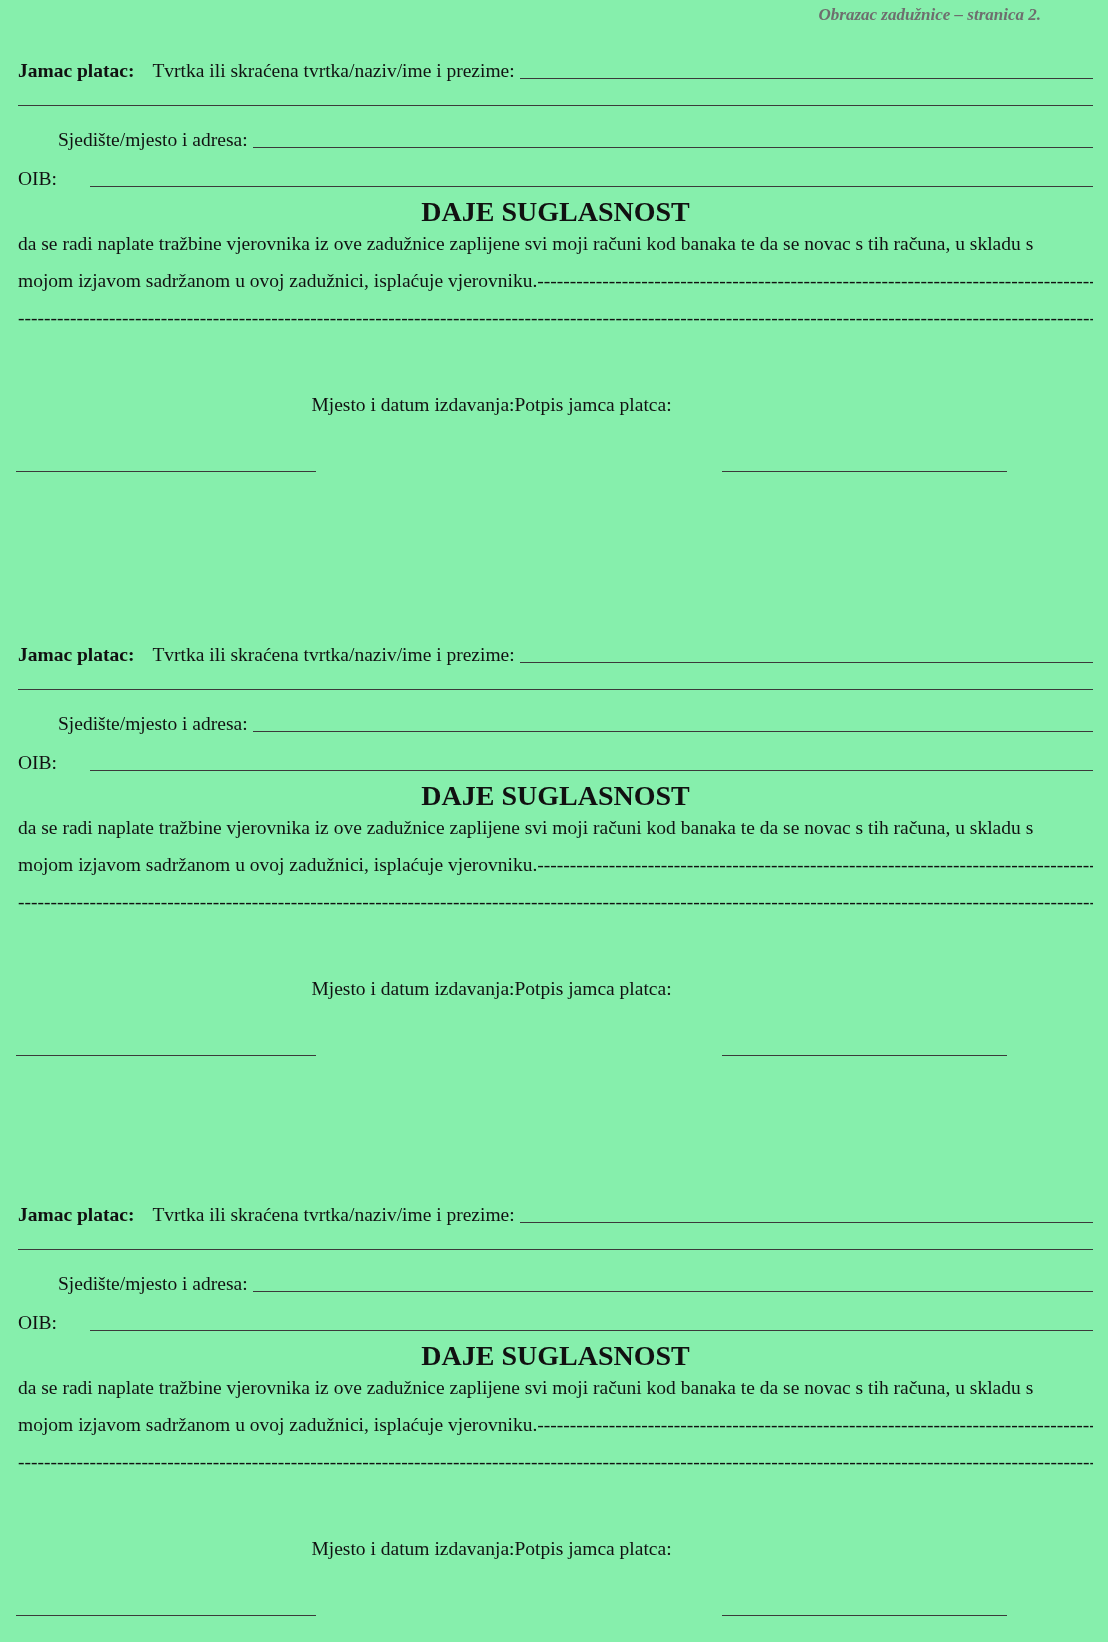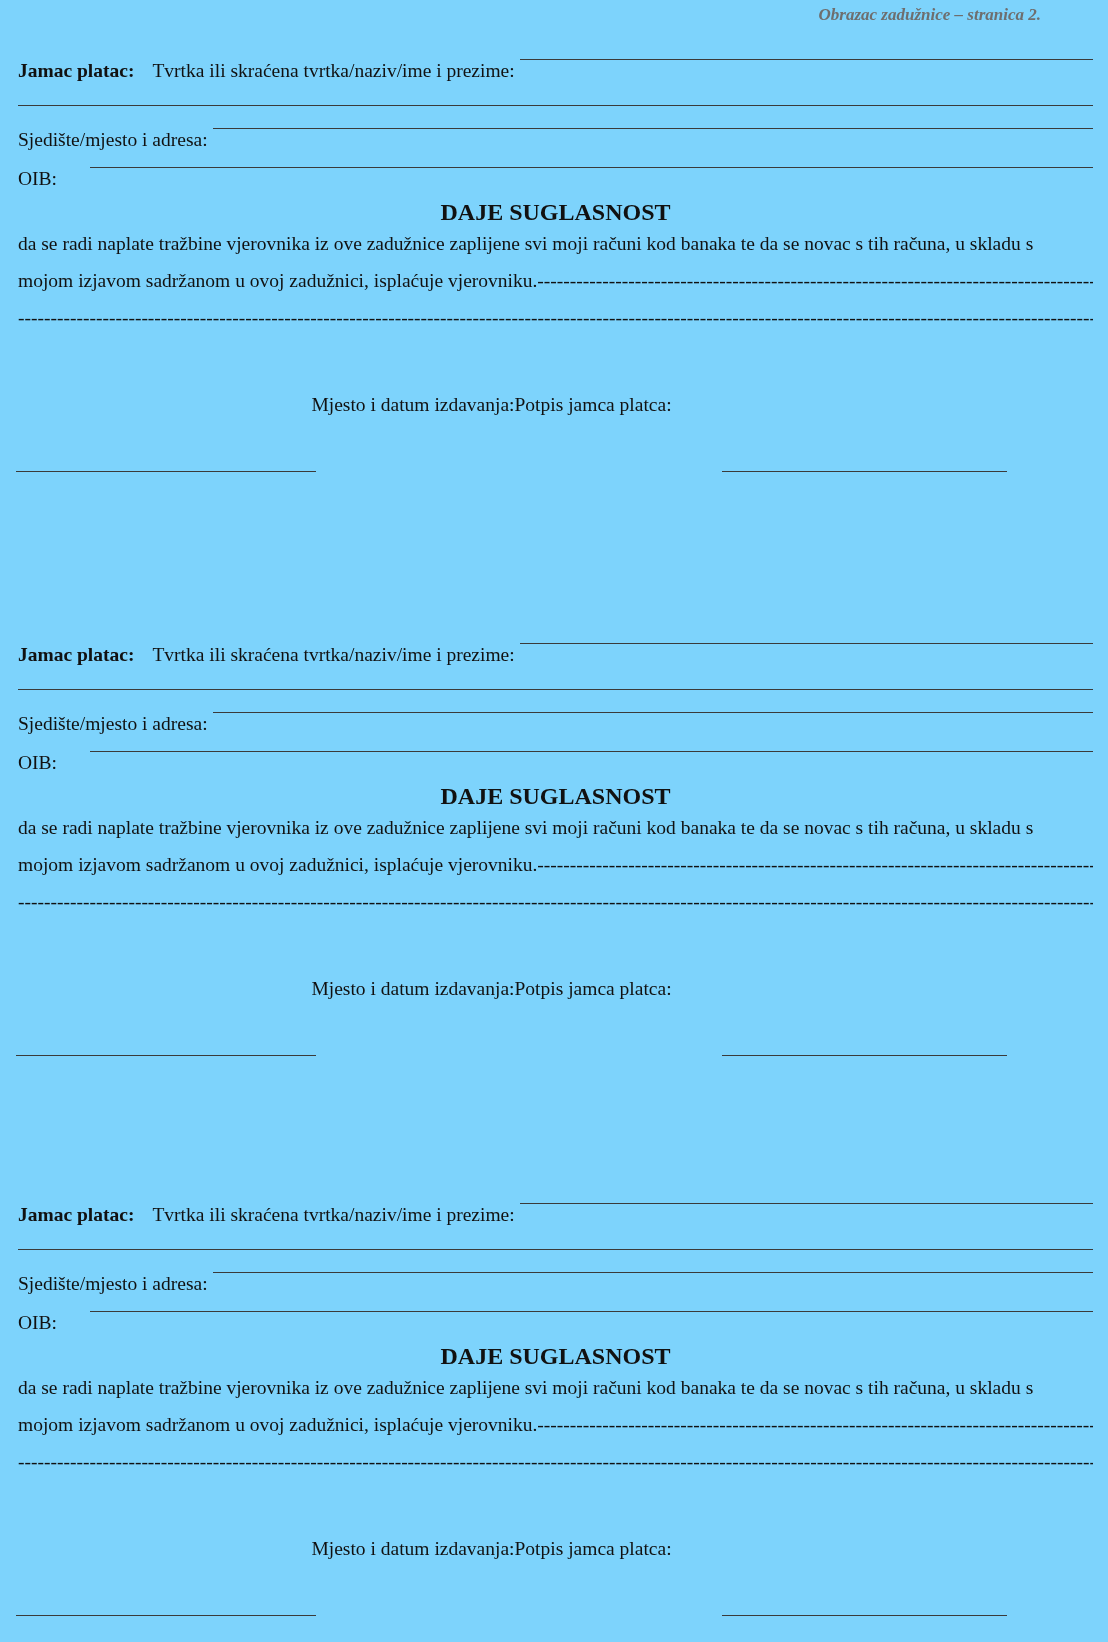--- a/index.html
+++ b/index.html
@@ -1,19 +1,19 @@
 <!DOCTYPE html>
 <html><head>
 <meta charset="utf-8">
 <style>
   html,body{margin:0;padding:0;background:#fff;}
   .page{
     position:relative;
     width:1108px;height:1642px;
-    background:#7dd3fc;
+    background:#86efac;
     font-family:"Liberation Serif","DejaVu Serif",serif;
     font-size:19.5px;
     color:#111;
     overflow:hidden;
   }
   .header-note{
     position:absolute;
     top:5px;right:67px;
     font-size:17px;
     font-weight:bold;
@@ -22,45 +22,45 @@
   }
   .section{
     position:absolute;
     left:18px;
     width:1075px;
   }
   .section.s1{top:58px;}
   .section.s2{top:642px;}
   .section.s3{top:1202px;}
 
-  .row{display:flex;align-items:flex-start;line-height:25px;height:25px;white-space:nowrap;}
+  .row{display:flex;align-items:flex-end;line-height:25px;height:25px;white-space:nowrap;}
   .bold{font-weight:bold;}
   .lbl{flex:0 0 auto;}
   .lbl.pad{margin-left:18px;}
   .fill-line{
     flex:1 1 auto;
     border-bottom:1.5px solid #3a3a3a;
     margin-left:5px;
     margin-bottom:4px;
     min-width:20px;
     height:1px;
   }
   .cont-line{
     margin-top:14px;
     height:8px;
     border-bottom:1.5px solid #3a3a3a;
   }
-  .row.adresa{margin-top:21px;}
+  .row.adresa{margin-top:21px;margin-left:40px;}
   .row.oib{margin-top:14px;gap:28px;}
   .consent-heading{
     margin-top:8px;
     height:26px;line-height:26px;
     text-align:center;
     font-weight:bold;
-    font-size:24px;
+    font-size:28px;
   }
   .para-line{
     margin-top:6px;
     height:25px;line-height:25px;
     white-space:nowrap;
     overflow:hidden;
   }
   .para-line.second{margin-top:12px;}
   .dash-row{
     margin-top:12px;

